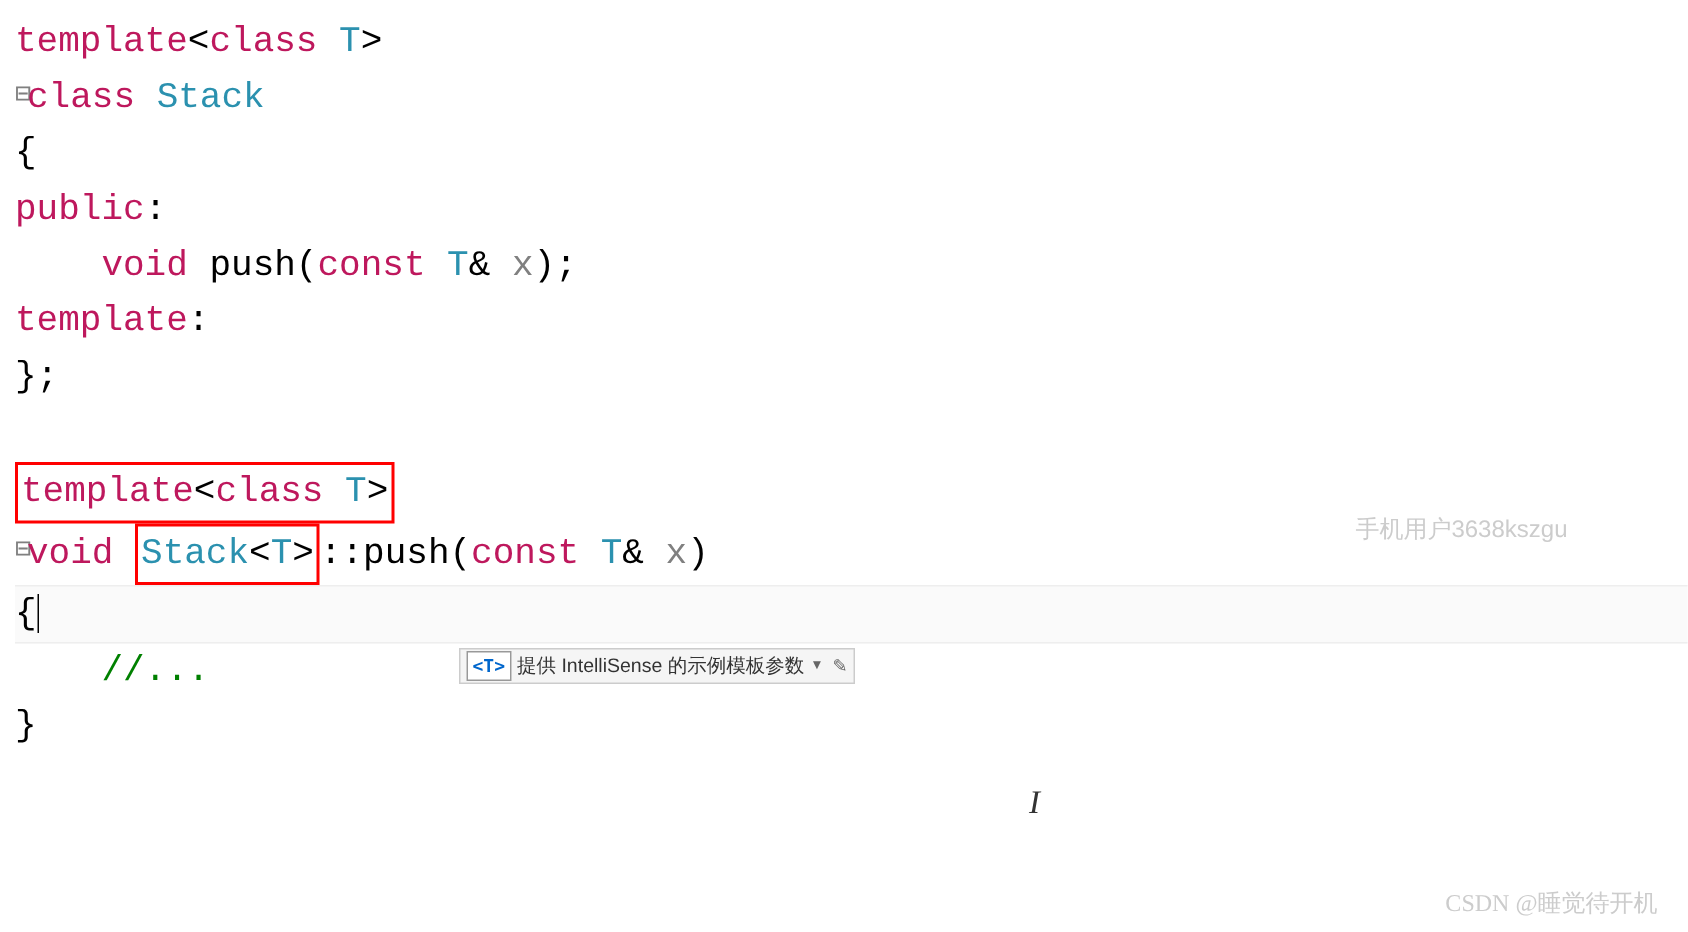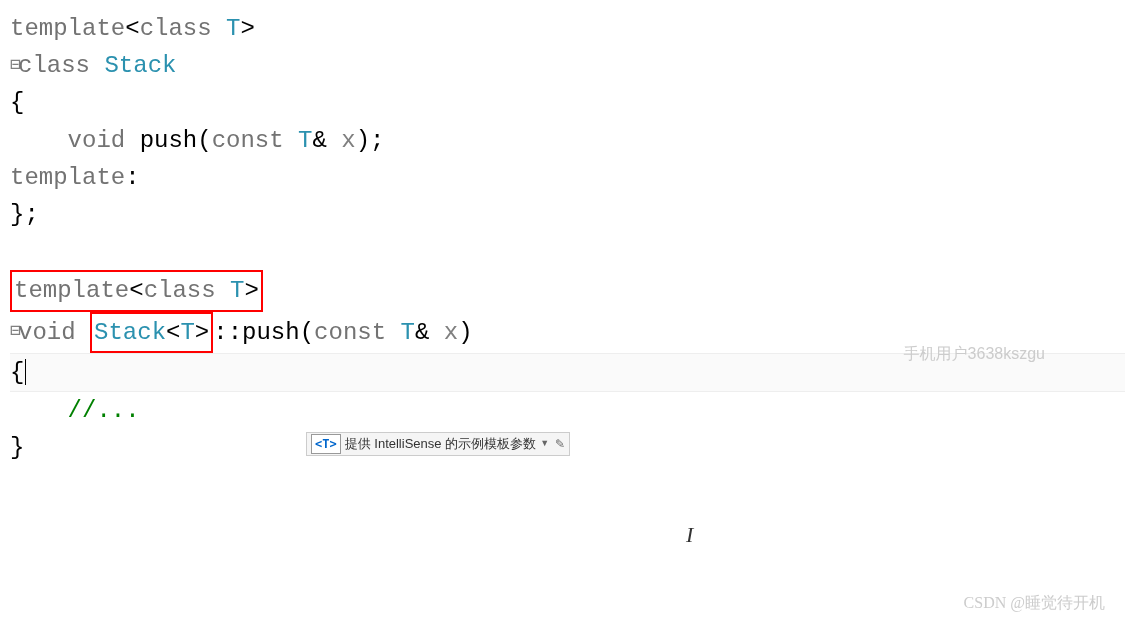--- a/index.html
+++ b/index.html
@@ -26,21 +26,21 @@
       position: relative;
     }
     .fold-marker {
       display: inline-block;
       width: 8px;
       text-align: left;
       color: #808080;
       font-size: 18px;
       vertical-align: middle;
     }
-    .kw-blue { color: #737373; }
+    .kw-blue { color: #be185d; }
     .kw-teal { color: #2b91af; }
     .kw-black { color: #000000; }
     .kw-gray { color: #808080; }
     .kw-green { color: #008000; }
     .red-box {
       border: 2px solid #ff0000;
       padding: 0 2px;
       display: inline-block;
     }
     .tooltip {
@@ -119,20 +119,21 @@
 </head>
 <body>
 
 <div class="code-area">
   <div class="code-line"><span class="kw-blue">template</span><span class="kw-black">&lt;</span><span class="kw-blue">class</span><span> </span><span class="kw-teal">T</span><span class="kw-black">&gt;</span></div>
 
   <div class="code-line"><span class="fold-marker">⊟</span><span class="kw-blue">class</span><span> </span><span class="kw-teal">Stack</span></div>
 
   <div class="code-line"><span class="kw-black">{</span></div>
 
+  <div class="code-line"><span class="kw-blue">public</span><span class="kw-black">:</span></div>
 
   <div class="code-line"><span>    </span><span class="kw-blue">void</span><span> </span><span class="kw-black">push</span><span class="kw-black">(</span><span class="kw-blue">const</span><span> </span><span class="kw-teal">T</span><span class="kw-black">&amp; </span><span class="kw-gray">x</span><span class="kw-black">);</span></div>
 
   <div class="code-line"><span class="kw-blue">template</span><span class="kw-black">:</span></div>
 
 
 
 
   <div class="code-line"><span class="kw-black">};</span></div>
 

